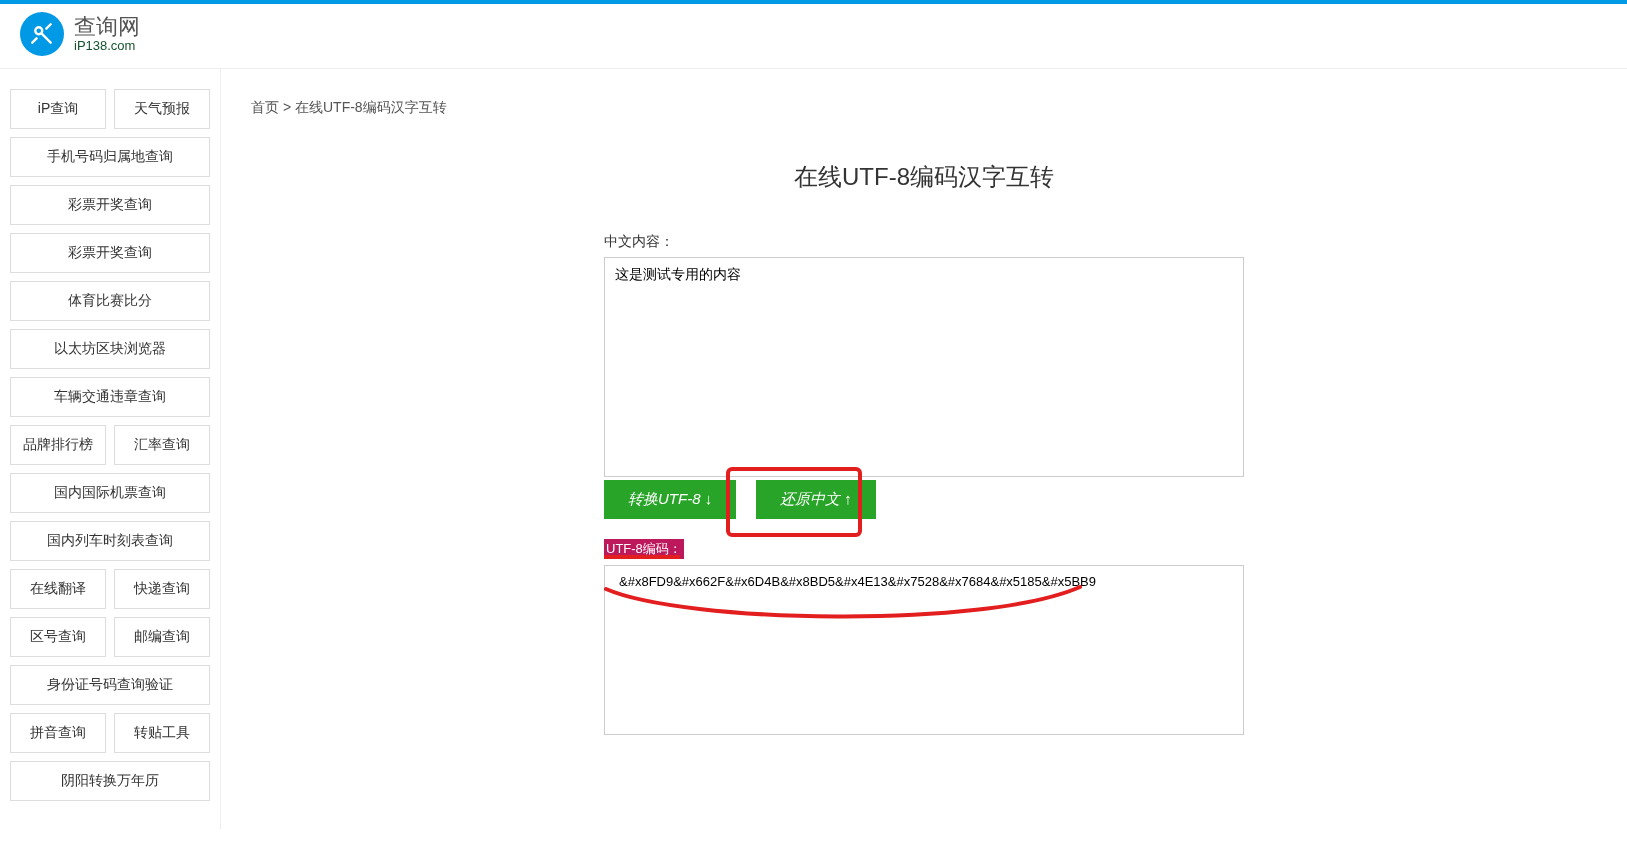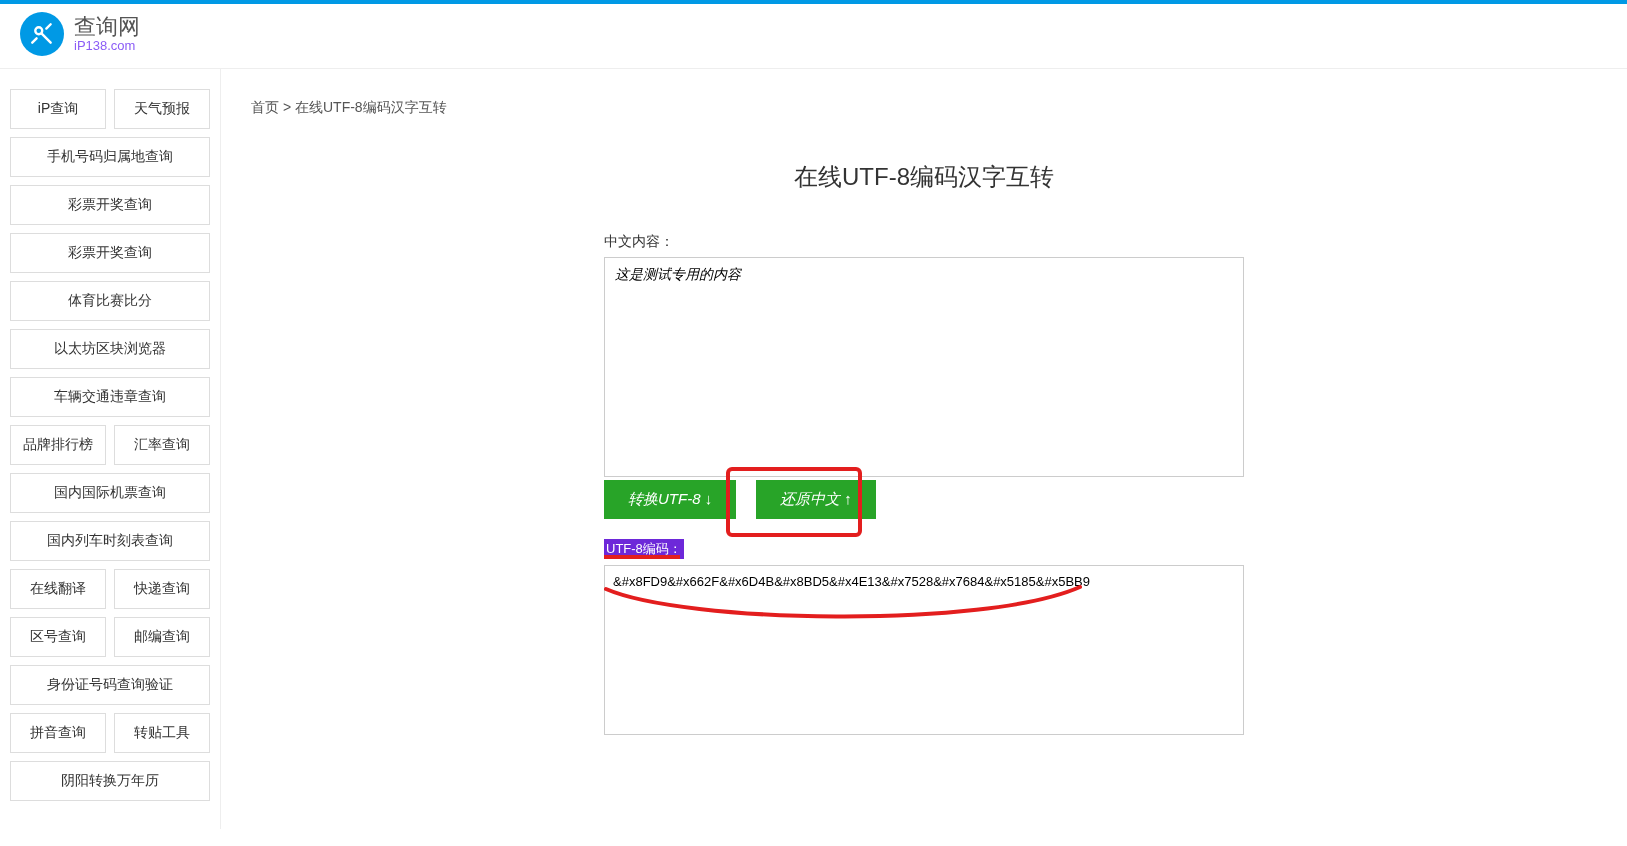--- a/index.html
+++ b/index.html
@@ -25,21 +25,21 @@
   border-radius: 50%;
   background: #0099e5;
   display: flex;
   align-items: center;
   justify-content: center;
   margin-right: 10px;
 }
 .logo-circle svg { width: 26px; height: 26px; }
 .brand-text { line-height: 1.1; }
 .brand-title { font-size: 22px; color: #555; font-weight: normal; }
-.brand-sub { font-size: 13px; color: #8b5cf6; }
+.brand-sub { font-size: 13px; color: #14532d; }
 .layout {
   display: flex;
   align-items: flex-start;
 }
 .sidebar {
   width: 220px;
   padding: 20px 10px 20px 10px;
   flex-shrink: 0;
 }
 .srow {
@@ -89,27 +89,26 @@
 }
 textarea.field {
   width: 100%;
   height: 220px;
   border: 1px solid #ccc;
   padding: 8px 10px;
   font-size: 14px;
   font-family: inherit;
   resize: none;
   outline: none;
-  font-style: italic;
 }
 textarea.output {
   width: 100%;
   height: 170px;
   border: 1px solid #ccc;
-  padding: 8px 8px;
+  padding: 8px 14px;
   font-size: 13px;
   font-family: inherit;
   resize: none;
   outline: none;
 }
 .chkrow {
   margin: 8px 0 14px 0;
   font-size: 14px;
 }
 .chkrow input { vertical-align: middle; margin-right: 4px; }
@@ -120,21 +119,21 @@
   color: #fff;
   border: none;
   padding: 10px 24px;
   font-size: 15px;
   cursor: pointer;
   margin-right: 16px;
   font-style: italic;
 }
 .outlabel {
   display: inline-block;
-  background: #6d28d9;
+  background: #be185d;
   color: #fff;
   font-size: 13px;
   padding: 1px 2px;
   margin-bottom: 6px;
   position: relative;
 }
 
 .anno {
   position: relative;
 }

